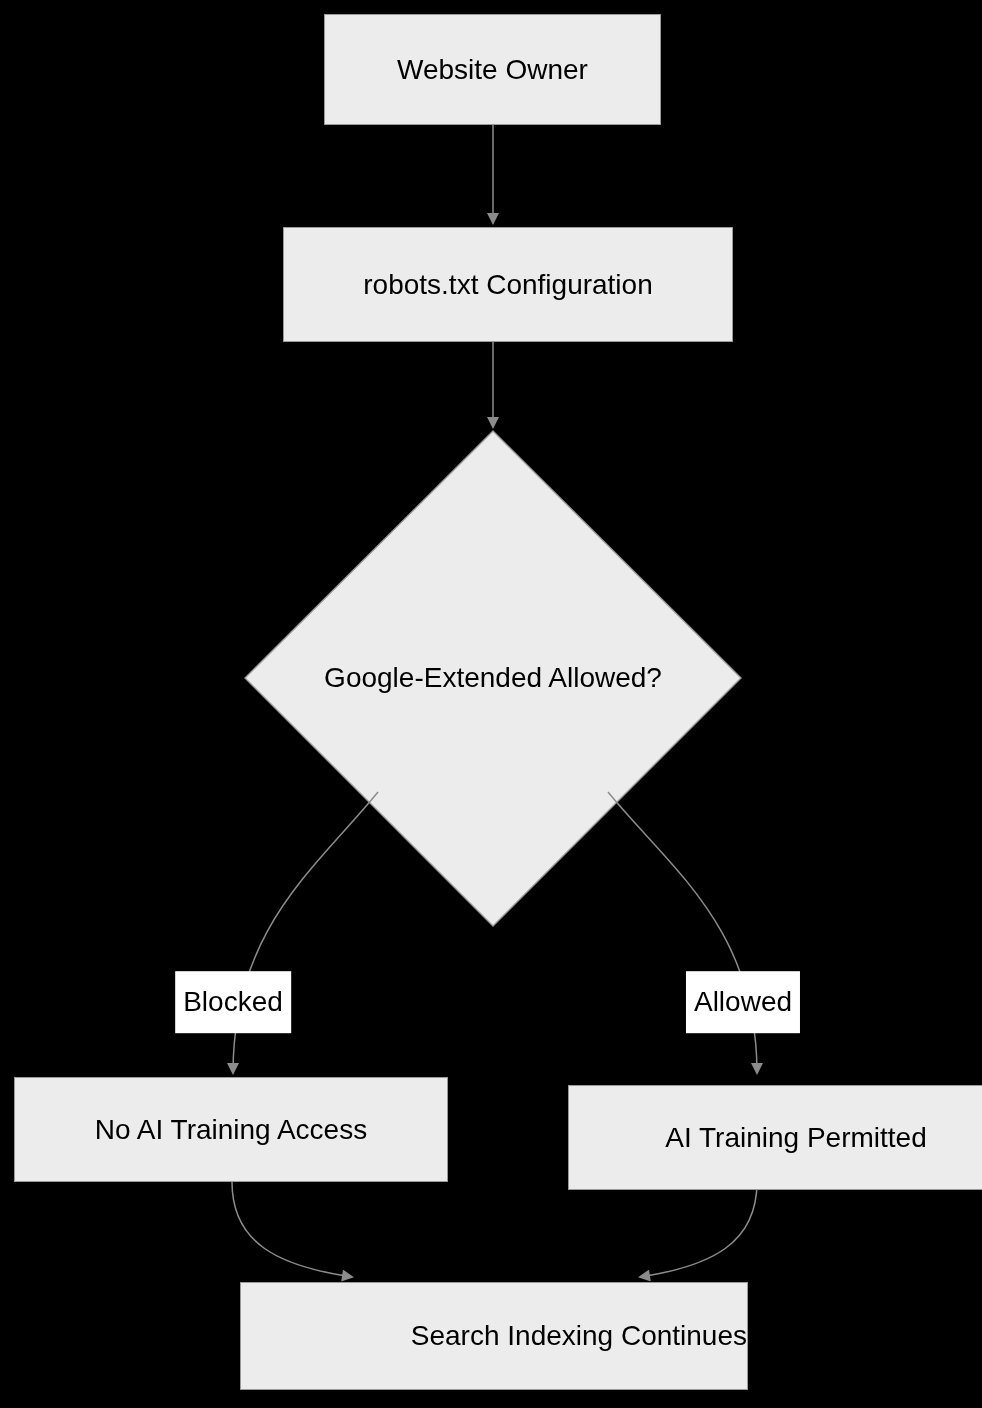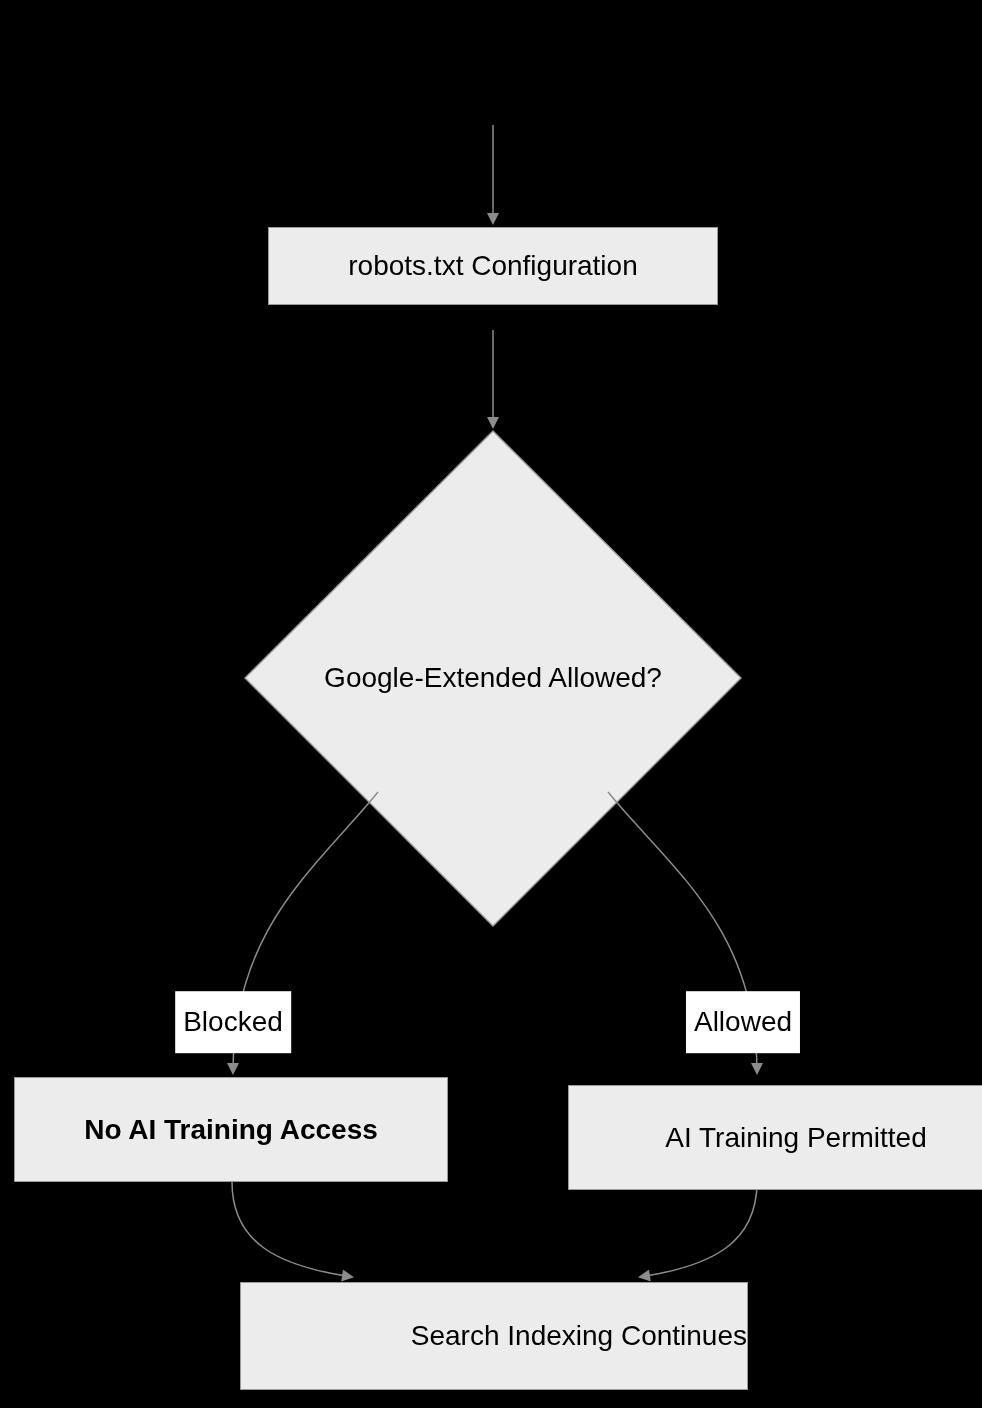--- a/index.html
+++ b/index.html
@@ -63,21 +63,20 @@
     }
     .edge-label {
       position: absolute;
       transform: translate(-50%, -50%);
       background: var(--edge-label-bg, #ffffff);
       color: var(--edge-label-text, #000000);
       font-size: 28px;
       line-height: 1.2;
       padding: 14px 8px;
       white-space: nowrap;
-      margin-top: 20px;
     }
   </style>
 </head>
 <body>
 
 <div class="canvas">
 
   <svg class="edges" viewBox="0 0 982 1408" xmlns="http://www.w3.org/2000/svg">
     <defs>
       <marker id="arrow" viewBox="0 0 12 12" refX="10" refY="6" markerWidth="13" markerHeight="12" markerUnits="userSpaceOnUse" orient="auto">
@@ -88,28 +87,31 @@
     <polygon class="diamond" points="493,431 741,678 493,926 245,678"></polygon>
 
     <path class="edge-path" d="M 493 125 L 493 223" marker-end="url(#arrow)"></path>
     <path class="edge-path" d="M 493 330 L 493 427" marker-end="url(#arrow)"></path>
     <path class="edge-path" d="M 378 792 C 316 868, 233 928, 233 1073" marker-end="url(#arrow)"></path>
     <path class="edge-path" d="M 608 792 C 670 868, 757 928, 757 1073" marker-end="url(#arrow)"></path>
     <path class="edge-path" d="M 232 1182 C 232 1243, 278 1266, 352 1277" marker-end="url(#arrow)"></path>
     <path class="edge-path" d="M 757 1182 C 757 1243, 712 1266, 640 1277" marker-end="url(#arrow)"></path>
   </svg>
 
+  <div class="node" style="left:324px; top:14px; width:337px; height:111px;">
+    <span>Website Owner</span>
+  </div>
 
-  <div class="node" style="left:268px; top:227px; width:450px; height:78px;justify-content:center;">
+  <div class="node" style="left:283px; top:227px; width:450px; height:115px;justify-content:center;">
     <span>robots.txt Configuration</span>
   </div>
 
   <div class="diamond-label" style="left:493px; top:678px;">Google-Extended Allowed?</div>
 
-  <div class="node" style="left:14px; top:1077px; width:434px; height:105px;font-weight:bold;">
+  <div class="node" style="left:14px; top:1077px; width:434px; height:105px;">
     <span>No AI Training Access</span>
   </div>
 
   <div class="node" style="left:568px; top:1077px; width:456px; height:105px;margin-top:8px;">
     <span>AI Training Permitted</span>
   </div>
 
   <div class="node" style="left:240px; top:1282px; width:508px; height:108px;justify-content:flex-end;">
     <span>Search Indexing Continues</span>
   </div>

